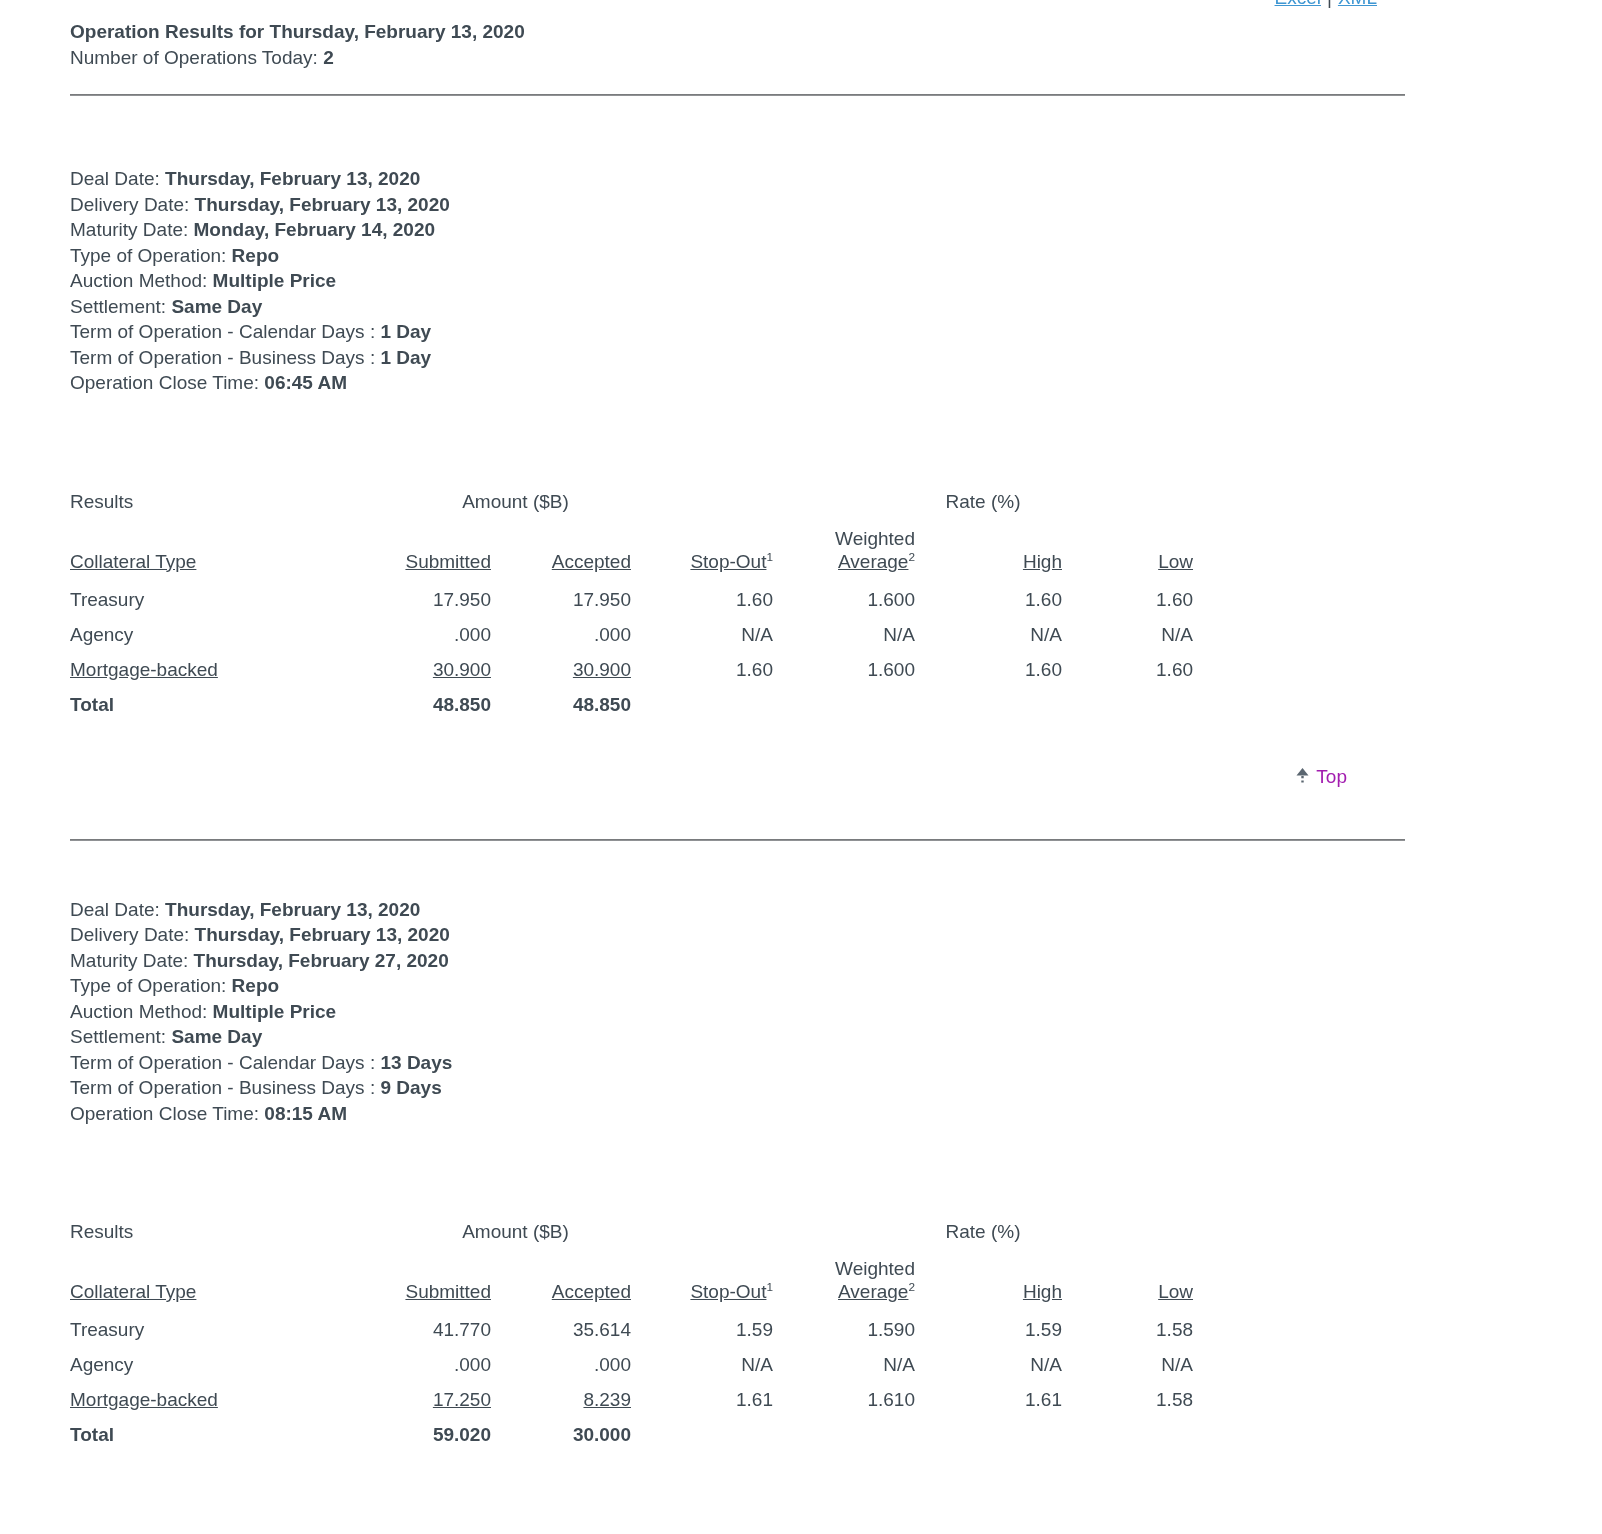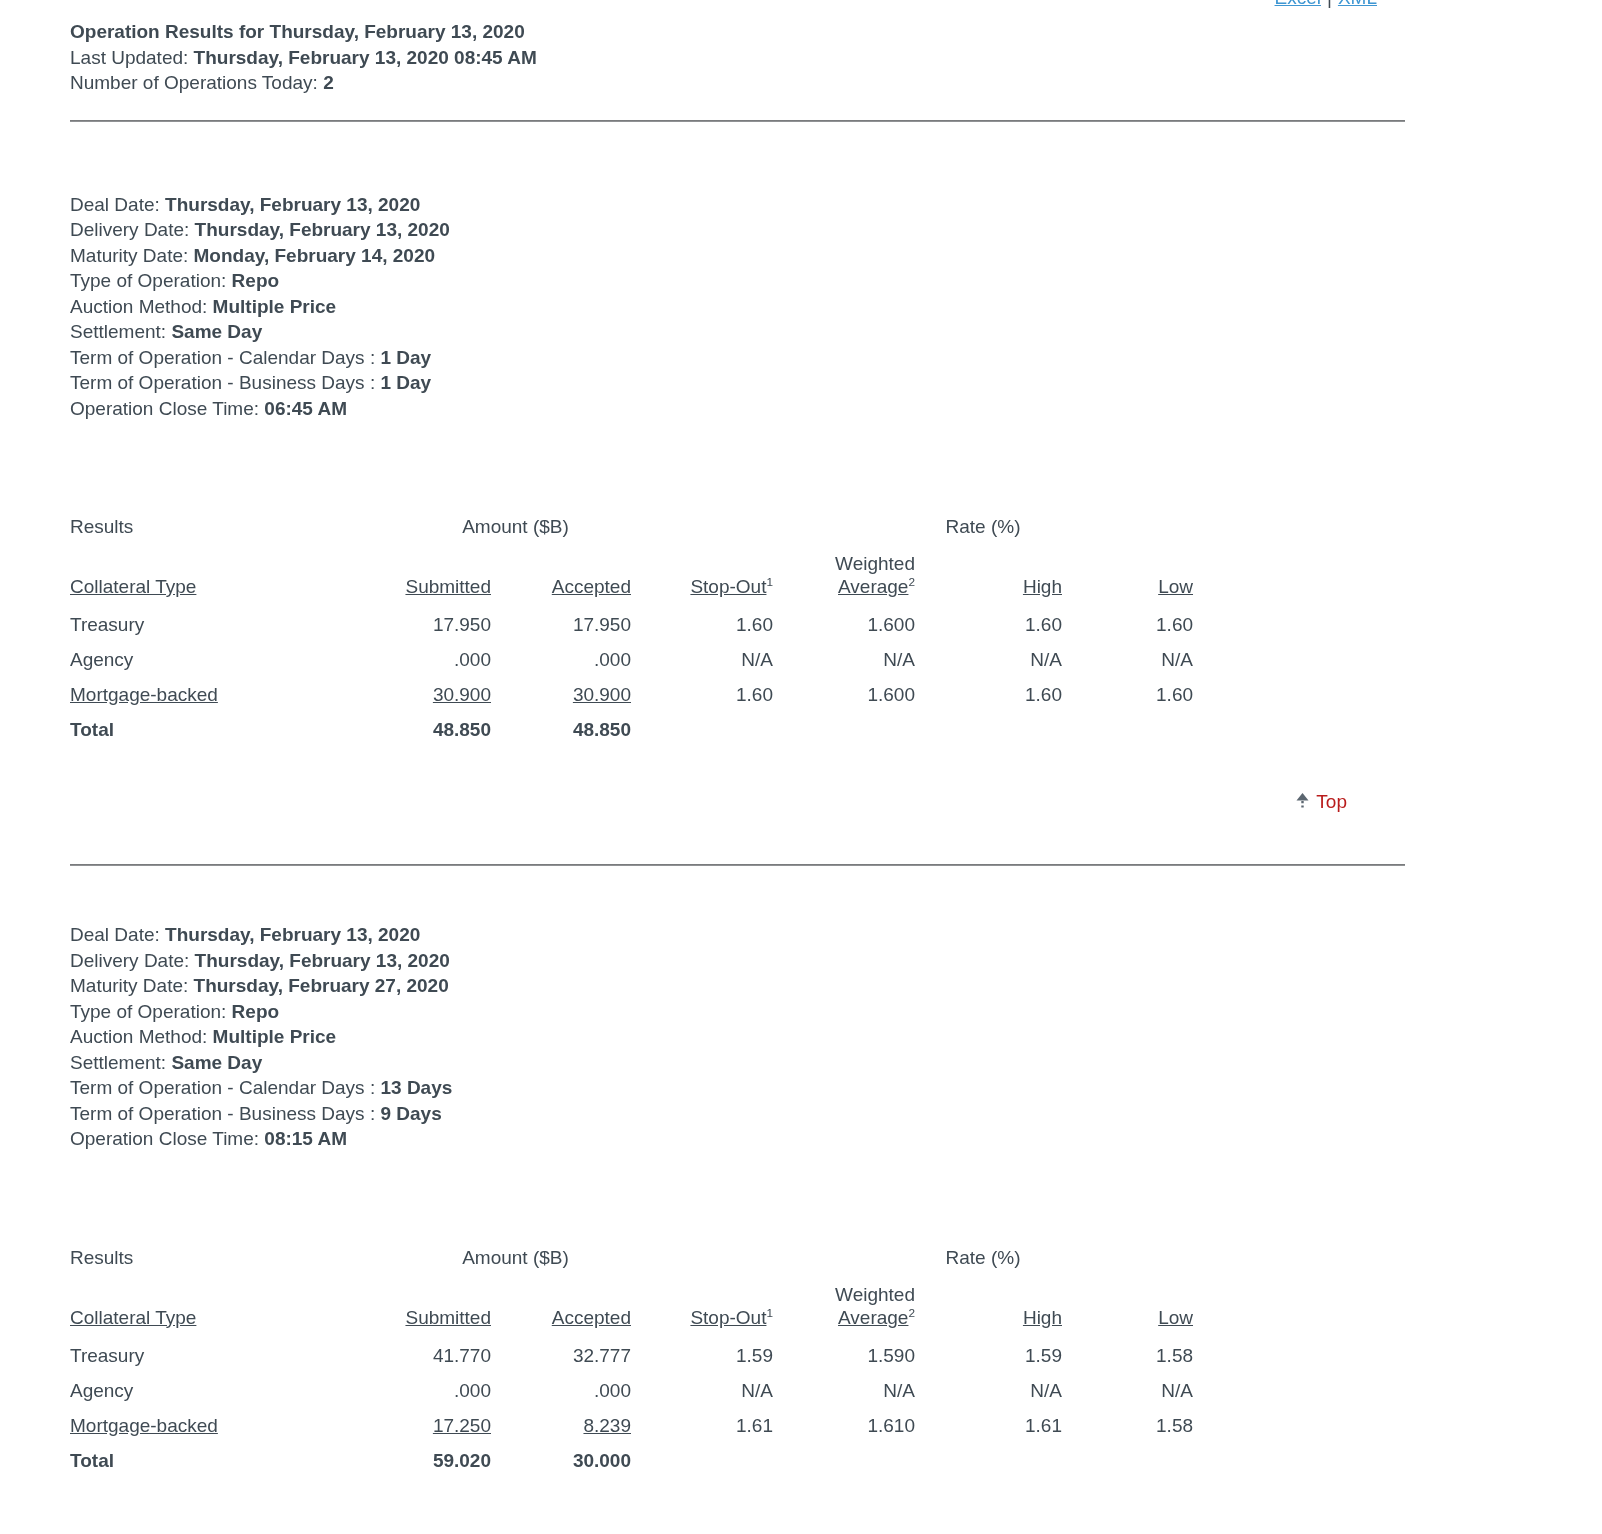--- a/index.html
+++ b/index.html
@@ -69,43 +69,39 @@
   .u { text-decoration: underline; }
   sup { font-size: 0.62em; line-height: 0; }
   tr.total-row td { font-weight: bold; }
 
   .top-row {
     margin-top: 44px;
     text-align: right;
     padding-right: 58px;
   }
   .top-row a {
-    color: #b91c1c;
+    color: #a21caf;
     text-decoration: none;
     cursor: pointer;
   }
   .top-row svg { vertical-align: -2px; margin-right: 7px; }
 </style>
 </head>
 <body>
 
 <div class="page">
 
   <div class="export-links">
     <a>Excel</a><span class="sep">|</span><a>XML</a>
   </div>
 
   <div class="container">
 
     <div class="header-block">
       <div class="b">Operation Results for Thursday, February 13, 2020</div>
-      <div>
-        <span>Last Updated:</span>
-        <span class="b">Thursday, February 13, 2020 08:45 AM</span>
-      </div>
       <div>
         <span>Number of Operations Today:</span>
         <span class="b">2</span>
       </div>
     </div>
 
     <hr class="rule rule-1">
 
     <div class="details">
       <div><span>Deal Date:</span> <span class="b">Thursday, February 13, 2020</span></div>
@@ -227,21 +223,21 @@
         <td class="num"><span class="u">Submitted</span></td>
         <td class="num"><span class="u">Accepted</span></td>
         <td class="num"><span class="u">Stop-Out</span><sup>1</sup></td>
         <td class="num"><span>Weighted</span><br><span class="u">Average</span><sup>2</sup></td>
         <td class="num"><span class="u">High</span></td>
         <td class="num"><span class="u">Low</span></td>
       </tr>
       <tr>
         <td>Treasury</td>
         <td class="num">41.770</td>
-        <td class="num">32.777</td>
+        <td class="num">35.614</td>
         <td class="num">1.59</td>
         <td class="num">1.590</td>
         <td class="num">1.59</td>
         <td class="num">1.58</td>
       </tr>
       <tr>
         <td>Agency</td>
         <td class="num">.000</td>
         <td class="num">.000</td>
         <td class="num">N/A</td>

